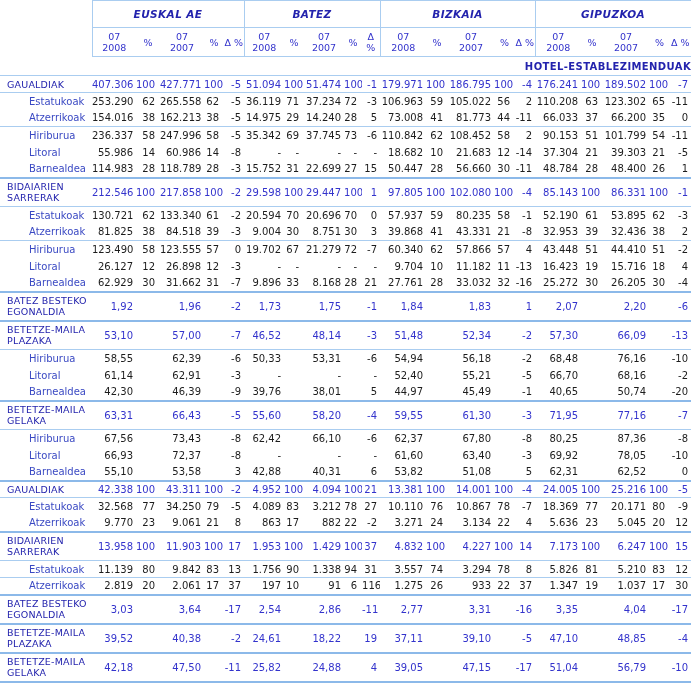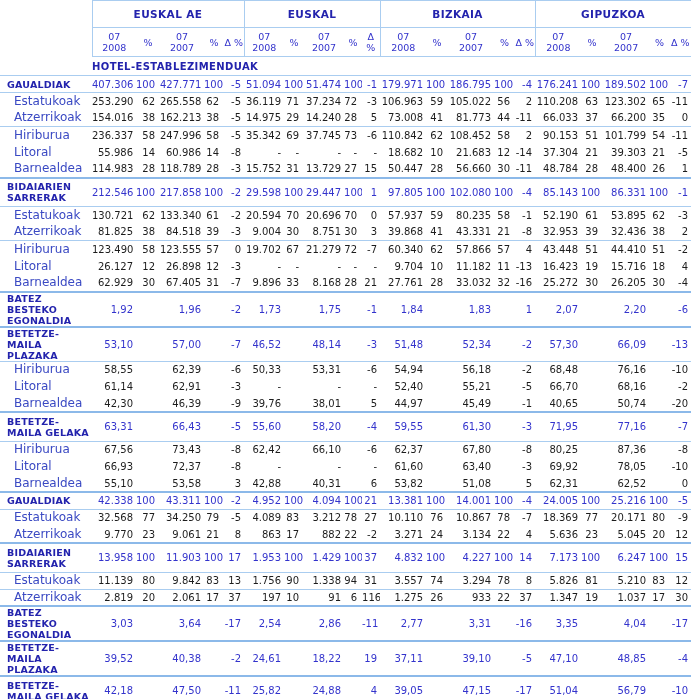--- a/index.html
+++ b/index.html
@@ -12,51 +12,51 @@
   }
   html,body{margin:0;padding:0;background:#ffffff;}
   body{
     width:691px;height:699px;overflow:hidden;
     font-family:"DejaVu Sans","Liberation Sans",sans-serif;
     -webkit-font-smoothing:antialiased;
   }
   table{border-collapse:collapse;table-layout:fixed;width:691px;}
   td,th{padding:0;vertical-align:middle;font-weight:normal;overflow:hidden;white-space:nowrap;}
   
-  tr.reg-row{height:27px;}
+  tr.reg-row{height:27px;font-style:italic;}
   th.reg{
     font-size:10.5px;font-weight:bold;color:var(--navy);text-align:center;
     border-left:1px solid var(--thin);border-right:1px solid var(--thin);
     border-top:1px solid var(--thin);border-bottom:1px solid var(--thin);
     letter-spacing:.4px;
   }
   tr.sub-row{height:29px;}
   th.subc{
     font-size:9.5px;color:var(--vblue);text-align:center;
     border-bottom:1px solid var(--thin);
     white-space:pre-line;line-height:11px;
   }
   th.gl{border-left:1px solid var(--thin);}
   th.gr{border-right:1px solid var(--thin);}
   th.lbl-h{border:none;}
   
   tr.banner{height:19px;}
   tr.banner td{
-    font-size:10px;font-weight:bold;color:var(--navy);text-align:left;
+    font-size:10px;font-weight:bold;color:var(--navy);text-align:right;
     border-bottom:1px solid var(--thin);letter-spacing:.4px;
   }
   
   tr.single{height:17px;}
   tr.dbl{height:29px;}
   td.rl{
     padding-left:7px;font-size:9.5px;line-height:11px;
     white-space:normal;color:var(--sublbl);
   }
-  tr.bold td.rl{font-weight:bold;color:var(--navy);letter-spacing:.2px;}
-  tr.sub td.rl{padding-left:14px;font-size:12px;}
+  tr.bold td.rl{font-weight:normal;color:var(--navy);letter-spacing:.2px;}
+  tr.sub td.rl{padding-left:29px;font-size:10px;}
   td.num{font-size:10px;text-align:right;}
   td.v{padding-right:3px;}
   td.p{padding-right:5px;}
   td.d{padding-right:3px;}
   tr.bold td.num{color:var(--vblue);}
   tr.sub td.num{color:var(--black);}
   tr.line-thin td{border-bottom:1px solid var(--thin);}
   tr.line-thick td{border-bottom:2px solid var(--thick);}
 </style>
 </head>
@@ -83,21 +83,21 @@
     <col style="width:46px">
       <col style="width:22px">
       <col style="width:46px">
       <col style="width:21px">
       <col style="width:21px">
   </colgroup>
   <thead>
       <tr class="reg-row">
         <th class="lbl-h"></th>
         <th class="reg" colspan="5">EUSKAL AE</th>
-        <th class="reg" colspan="5">EUSKAL</th>
+        <th class="reg" colspan="5">BATEZ</th>
         <th class="reg" colspan="5">BIZKAIA</th>
         <th class="reg" colspan="5">GIPUZKOA</th>
       </tr>
       <tr class="sub-row">
         <th class="lbl-h"></th>
         <th class="subc gl">07
 2008</th>
         <th class="subc">%</th>
         <th class="subc">07
 2007</th>
@@ -248,21 +248,21 @@
       </tr>
       <tr class="sub single line-thick">
         <td class="rl">Barnealdea</td>
         <td class="num v">114.983</td>
         <td class="num p">28</td>
         <td class="num v">118.789</td>
         <td class="num p">28</td>
         <td class="num d">-3</td>
         <td class="num v">15.752</td>
         <td class="num p">31</td>
-        <td class="num v">13.729</td>
+        <td class="num v">22.699</td>
         <td class="num p">27</td>
         <td class="num d">15</td>
         <td class="num v">50.447</td>
         <td class="num p">28</td>
         <td class="num v">56.660</td>
         <td class="num p">30</td>
         <td class="num d">-11</td>
         <td class="num v">48.784</td>
         <td class="num p">28</td>
         <td class="num v">48.400</td>
@@ -381,21 +381,21 @@
         <td class="num v">16.423</td>
         <td class="num p">19</td>
         <td class="num v">15.716</td>
         <td class="num p">18</td>
         <td class="num d">4</td>
       </tr>
       <tr class="sub single line-thick">
         <td class="rl">Barnealdea</td>
         <td class="num v">62.929</td>
         <td class="num p">30</td>
-        <td class="num v">67.405</td>
+        <td class="num v">31.662</td>
         <td class="num p">31</td>
         <td class="num d">-7</td>
         <td class="num v">9.896</td>
         <td class="num p">33</td>
         <td class="num v">8.168</td>
         <td class="num p">28</td>
         <td class="num d">21</td>
         <td class="num v">27.761</td>
         <td class="num p">28</td>
         <td class="num v">33.032</td>

